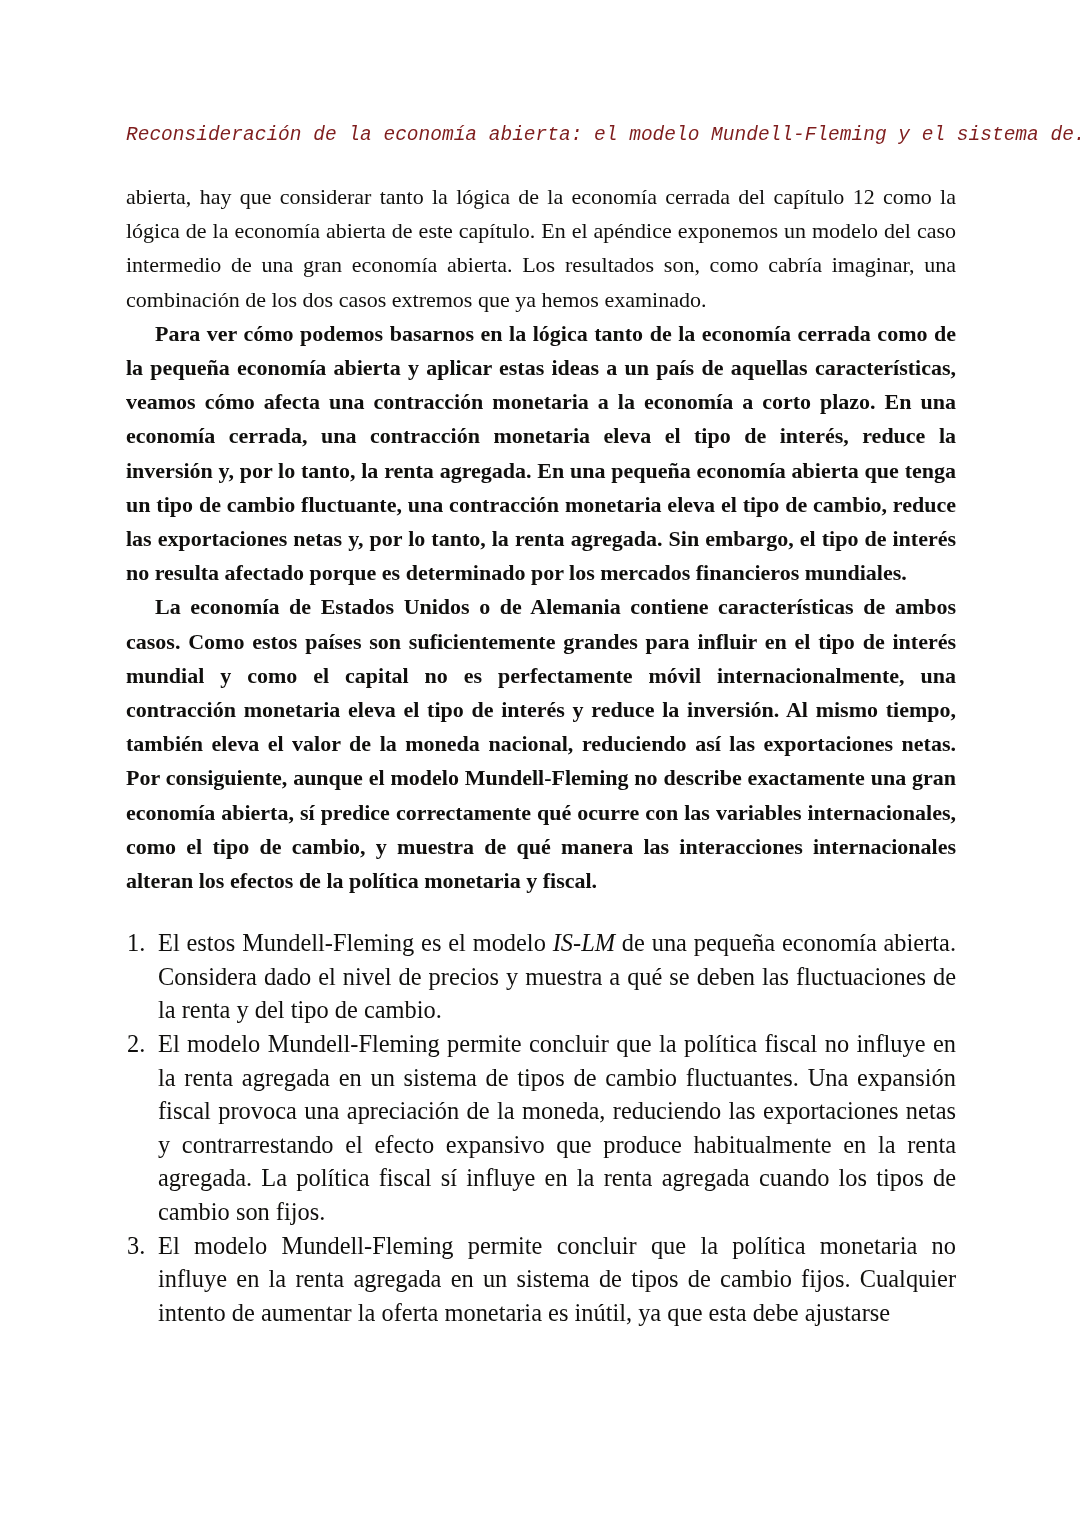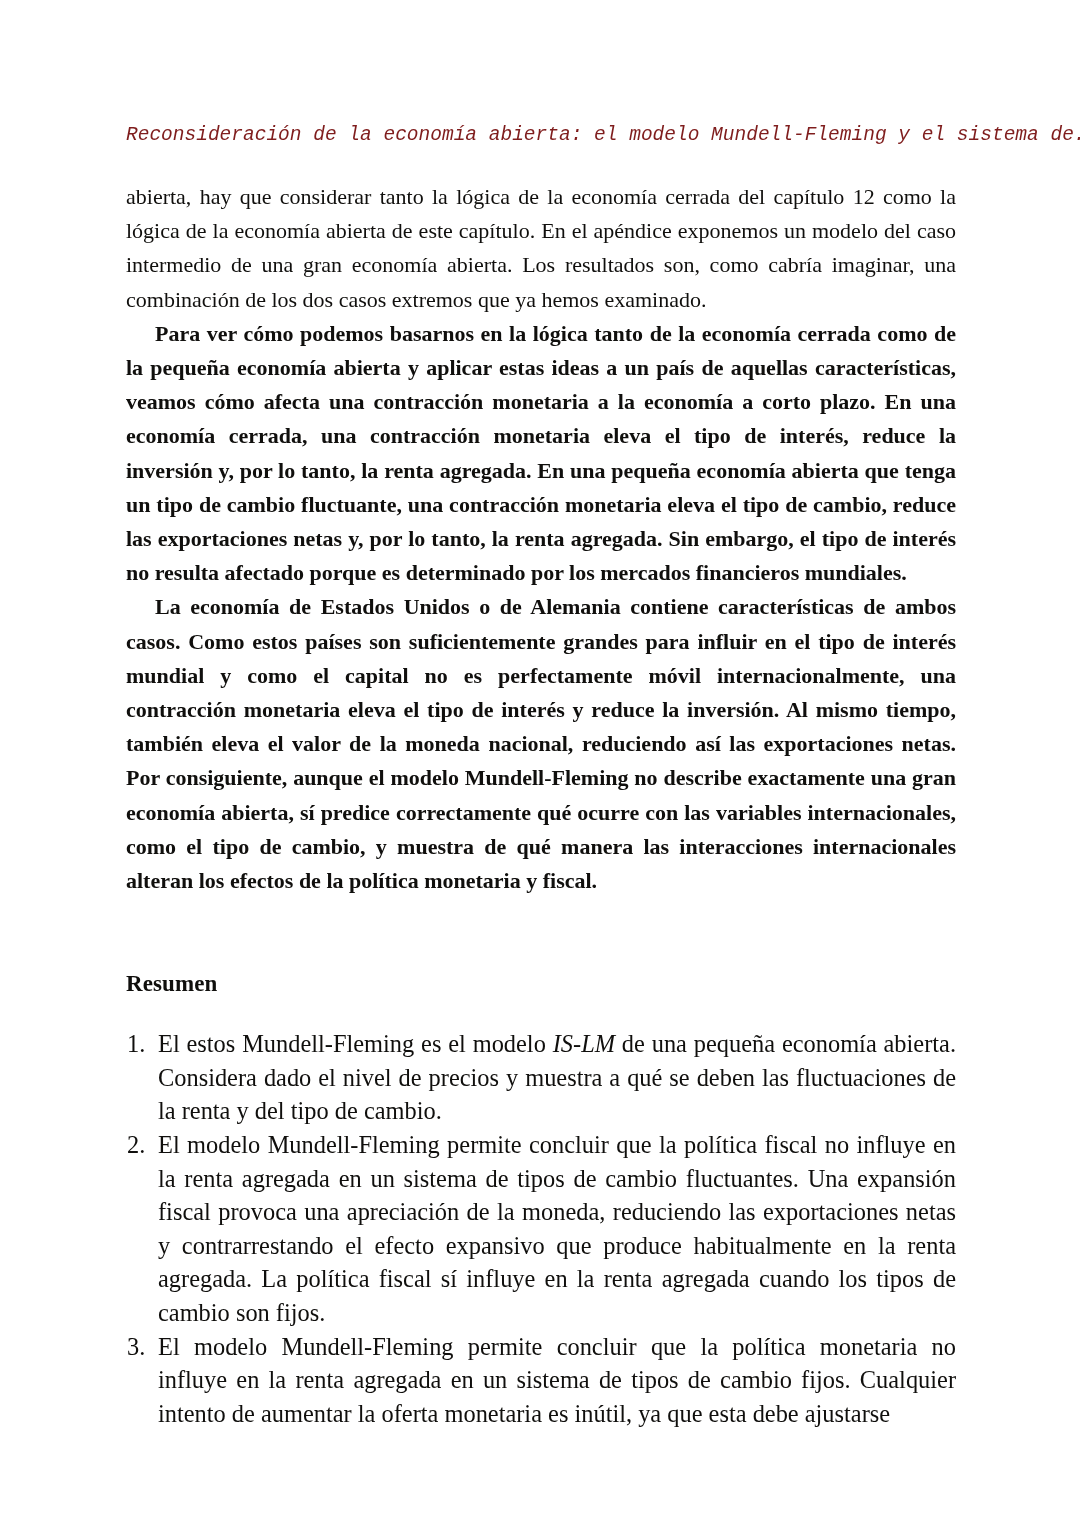--- a/index.html
+++ b/index.html
@@ -116,21 +116,20 @@
     <div class="running-head">
       <span class="rh-title">Reconsideración de la economía abierta: el modelo Mundell-Fleming y el sistema de...</span><span class="rh-folio"> (c.13) / 539</span>
     </div>
 
     <div class="body-block">
       <p class="para">abierta, hay que considerar tanto la lógica de la economía cerrada del capítulo 12 como la lógica de la economía abierta de este capítulo. En el apéndice exponemos un modelo del caso intermedio de una gran economía abierta. Los resultados son, como cabría imaginar, una combinación de los dos casos extremos que ya hemos examinado.</p>
       <p class="para indent">Para ver cómo podemos basarnos en la lógica tanto de la economía cerrada como de la pequeña economía abierta y aplicar estas ideas a un país de aquellas características, veamos cómo afecta una contracción monetaria a la economía a corto plazo. En una economía cerrada, una contracción monetaria eleva el tipo de interés, reduce la inversión y, por lo tanto, la renta agregada. En una pequeña economía abierta que tenga un tipo de cambio fluctuante, una contracción monetaria eleva el tipo de cambio, reduce las exportaciones netas y, por lo tanto, la renta agregada. Sin embargo, el tipo de interés no resulta afectado porque es determinado por los mercados financieros mundiales.</p>
       <p class="para indent">La economía de Estados Unidos o de Alemania contiene características de ambos casos. Como estos países son suficientemente grandes para influir en el tipo de interés mundial y como el capital no es perfectamente móvil internacionalmente, una contracción monetaria eleva el tipo de interés y reduce la inversión. Al mismo tiempo, también eleva el valor de la moneda nacional, reduciendo así las exportaciones netas. Por consiguiente, aunque el modelo Mundell-Fleming no describe exactamente una gran economía abierta, sí predice correctamente qué ocurre con las variables internacionales, como el tipo de cambio, y muestra de qué manera las interacciones internacionales alteran los efectos de la política monetaria y fiscal.</p>
     </div>
 
-    <div class="section-heading">Resumen</div>
 
     <ol class="summary-list">
       <li>
         <span class="li-text"><span>El estos Mundell-Fleming es el modelo </span><em class="ital">IS-LM</em><span> de una pequeña economía abierta. Considera dado el nivel de precios y muestra a qué se deben las fluctuaciones de la renta y del tipo de cambio.</span></span>
       </li>
       <li>
         <span class="li-text">El modelo Mundell-Fleming permite concluir que la política fiscal no influye en la renta agregada en un sistema de tipos de cambio fluctuantes. Una expansión fiscal provoca una apreciación de la moneda, reduciendo las exportaciones netas y contrarrestando el efecto expansivo que produce habitualmente en la renta agregada. La política fiscal sí influye en la renta agregada cuando los tipos de cambio son fijos.</span>
       </li>
       <li>
         <span class="li-text">El modelo Mundell-Fleming permite concluir que la política monetaria no influye en la renta agregada en un sistema de tipos de cambio fijos. Cualquier intento de aumentar la oferta monetaria es inútil, ya que esta debe ajustarse</span>

